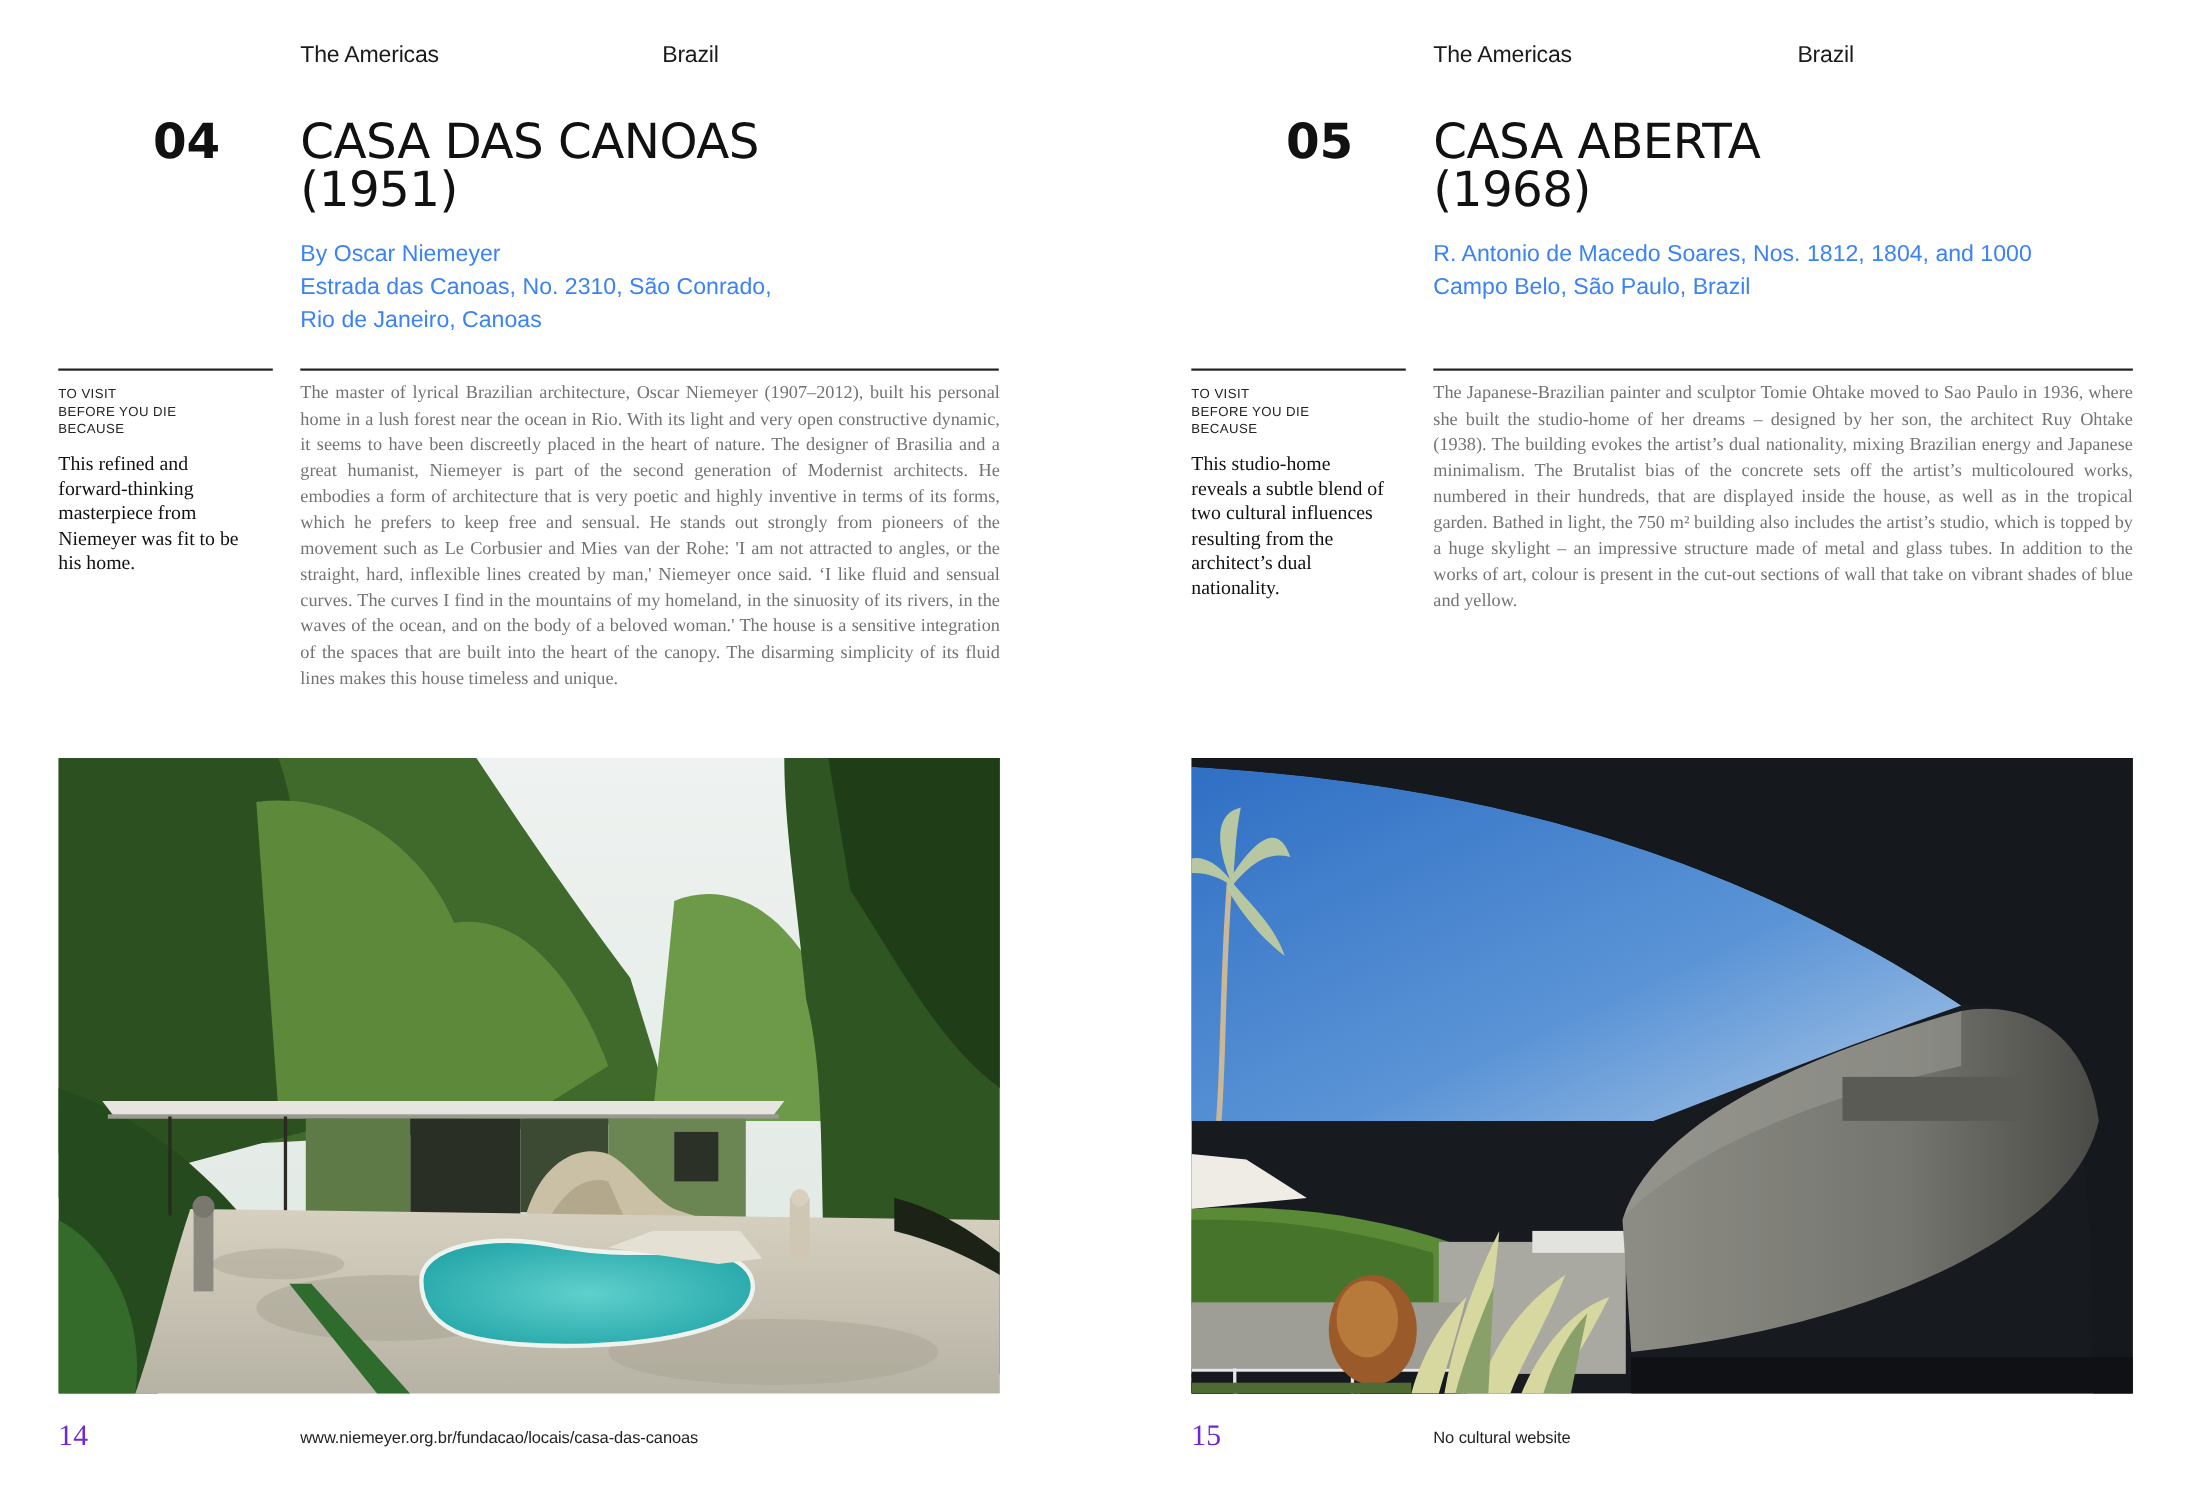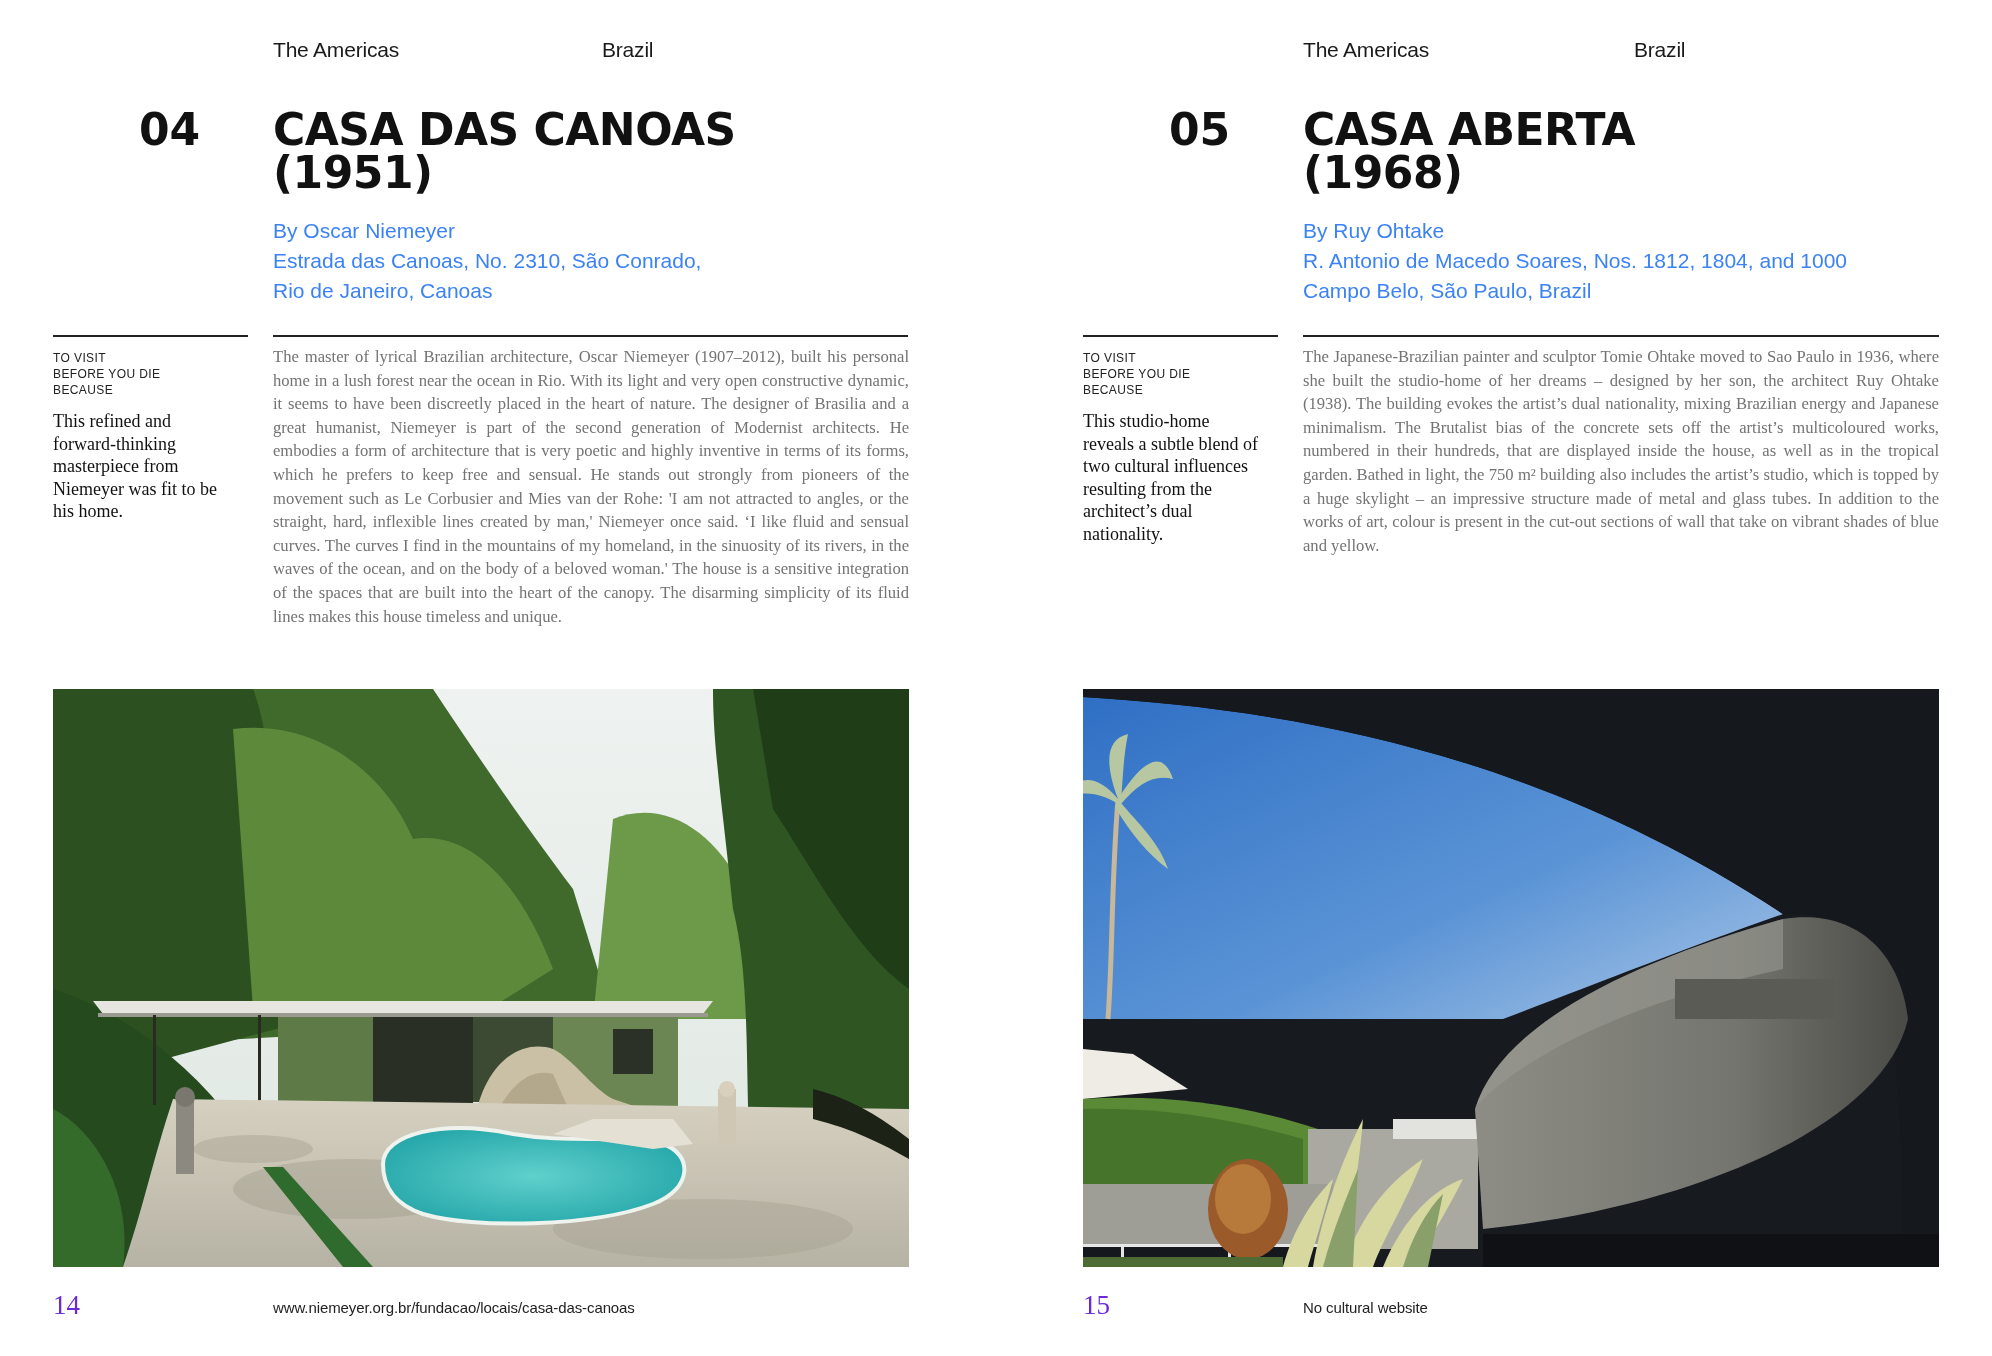--- a/index.html
+++ b/index.html
@@ -5,21 +5,21 @@
   * { box-sizing: border-box; margin: 0; padding: 0; }
   html, body { width: 1992px; height: 1356px; background: #ffffff; overflow: hidden; }
   body { position: relative; color: #111111; font-family: "Liberation Sans", sans-serif; }
 
   .page { position: absolute; top: 0; width: 996px; height: 1349px; }
   .page.left { left: 0; }
   .page.right { left: 1030px; }
 
   .running-head { position: absolute; top: 38px; font-size: 21px; color: #1a1a1a; font-family: "Liberation Sans", sans-serif; letter-spacing: -0.2px; }
   .entry-num { position: absolute; top: 108px; font-size: 44px; font-weight: bold; font-family: "DejaVu Sans", sans-serif; letter-spacing: 0px; line-height: 44px; }
-  .entry-title { position: absolute; top: 108px; font-size: 44px; font-weight: bold; font-family: "DejaVu Sans", sans-serif; line-height: 43px; letter-spacing: -0.5px; white-space: pre-line; width: 680px; }
+  .entry-title { position: absolute; top: 108px; font-size: 44px; font-weight: normal; font-family: "DejaVu Sans", sans-serif; line-height: 43px; letter-spacing: -0.5px; white-space: pre-line; width: 680px; }
 
   .subtitle { position: absolute; top: 216px; font-size: 21px; line-height: 30px; color: #3b82f6; font-family: "Liberation Sans", sans-serif; }
   .subtitle div { white-space: nowrap; }
 
   .rule { position: absolute; top: 335px; height: 2px; background: #222; }
 
   .why-label { position: absolute; top: 350px; font-size: 12px; line-height: 16px; letter-spacing: 0.4px; color: #222; font-family: "Liberation Sans", sans-serif; width: 195px; }
   .why-text { position: absolute; top: 410px; font-size: 18px; line-height: 22.5px; font-family: "Liberation Serif", serif; color: #111; width: 175px; }
 
   .body-text { position: absolute; top: 345px; width: 636px; font-size: 16.6px; line-height: 23.6px; font-family: "Liberation Serif", serif; color: #737373; text-align: justify; hyphens: manual; }
@@ -158,21 +158,20 @@
 
 <div class="page right">
   <div class="running-head region">The Americas</div>
   <div class="running-head country">Brazil</div>
 
   <div class="entry-num">05</div>
   <div class="entry-title">CASA ABERTA
 (1968)</div>
 
   <div class="subtitle">
-    <div>By Ruy Ohtake</div>
     <div>R. Antonio de Macedo Soares, Nos. 1812, 1804, and 1000</div>
     <div>Campo Belo, São Paulo, Brazil</div>
   </div>
 
   <div class="rule side"></div>
   <div class="rule main"></div>
 
   <div class="why-label">
     <div>TO VISIT</div>
     <div>BEFORE YOU DIE</div>

